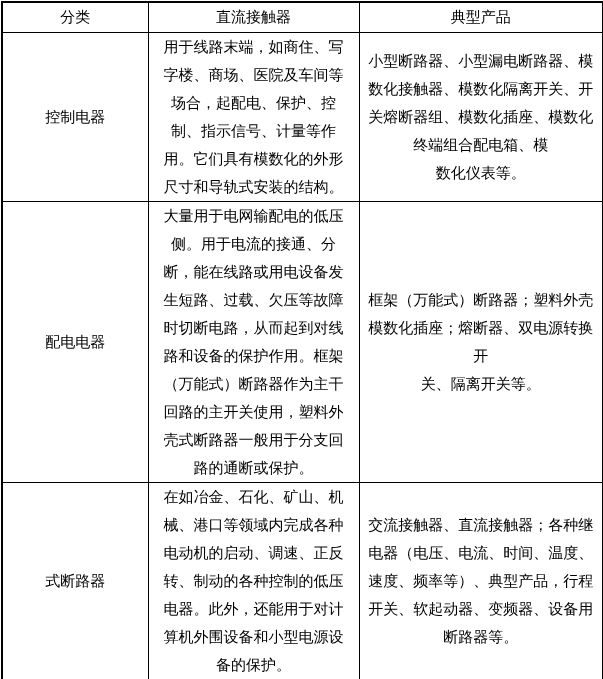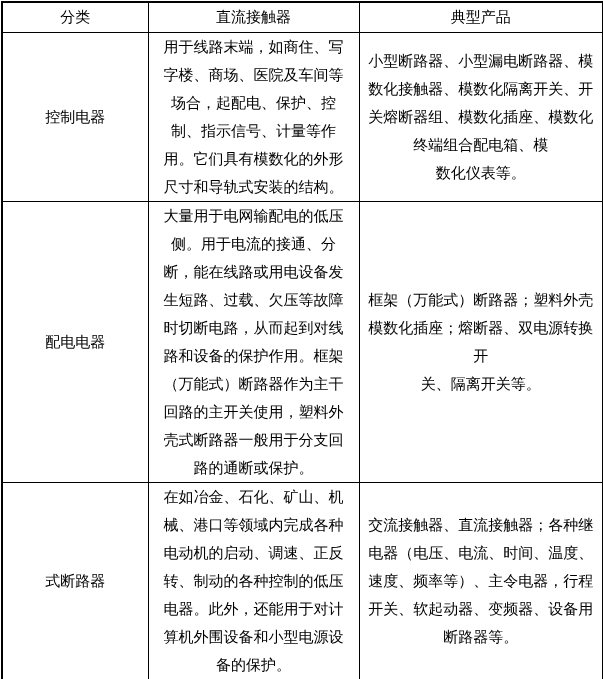--- a/index.html
+++ b/index.html
@@ -92,18 +92,18 @@
       <td>式断路器</td>
       <td>在如冶金、石化、矿山、机
 械、港口等领域内完成各种
 电动机的启动、调速、正反
 转、制动的各种控制的低压
 电器。此外，还能用于对计
 算机外围设备和小型电源设
 备的保护。</td>
       <td>交流接触器、直流接触器；各种继
 电器（电压、电流、时间、温度、
-速度、频率等）、主令电器，行程
+速度、频率等）、典型产品，行程
 开关、软起动器、变频器、设备用
 断路器等。</td>
     </tr>
   </tbody>
 </table>
 
 </body></html>

